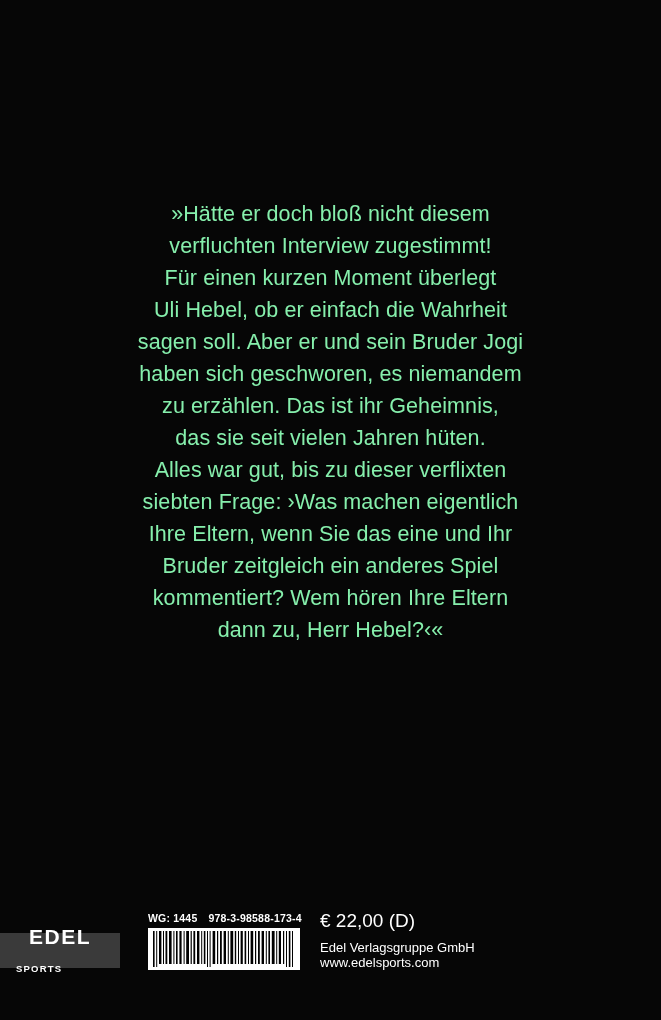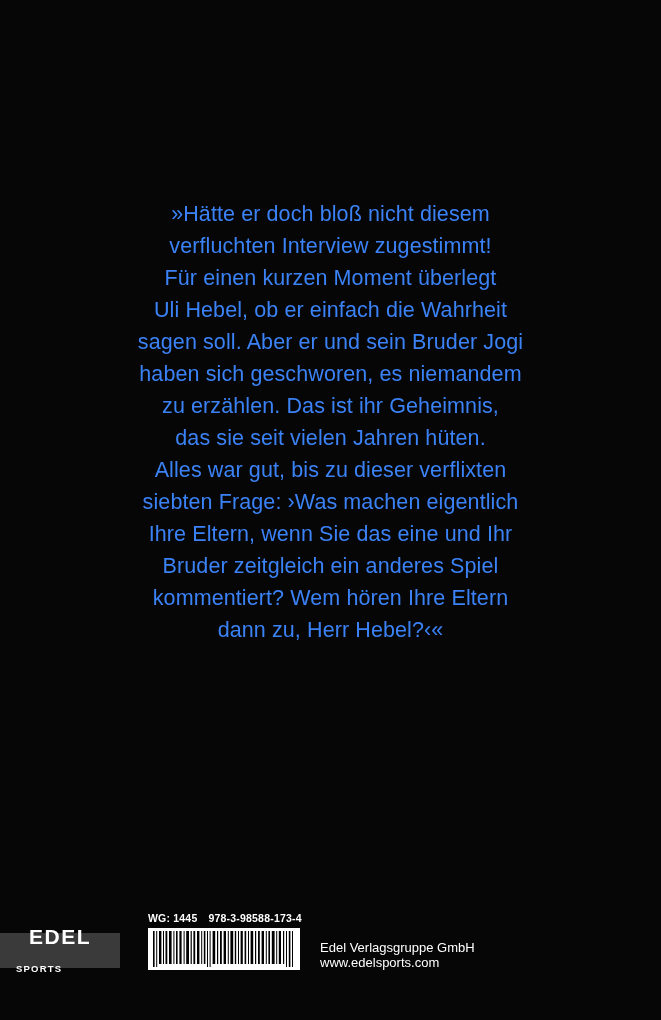--- a/index.html
+++ b/index.html
@@ -21,21 +21,21 @@
   }
   
   .blurb {
     position: absolute;
     left: 0;
     right: 0;
     top: 198px;
     padding: 0 70px;
     box-sizing: border-box;
     text-align: center;
-    color: #3b82f6;
+    color: #86efac;
     font-size: 21.5px;
     line-height: 32px;
     font-weight: 300;
     letter-spacing: 0.1px;
     white-space: pre-line;
   }
   
   .bottom {
     position: absolute;
     left: 0;
@@ -190,18 +190,19 @@
           <rect x="130.8" y="3" width="2.2" height="33"></rect>
           <rect x="135" y="3" width="1.2" height="33"></rect>
           <rect x="138" y="3" width="1" height="36"></rect>
           <rect x="140.8" y="3" width="1.6" height="36"></rect>
           <rect x="144" y="3" width="1" height="36"></rect>
         </g>
       </svg>
     </div>
 
     <div class="price-block">
+      <div class="price">€ 22,00 (D)</div>
       <div class="pub-name">Edel Verlagsgruppe GmbH</div>
       <div class="pub-url">www.edelsports.com</div>
     </div>
 
   </div>
 </div>
 
 </body></html>

